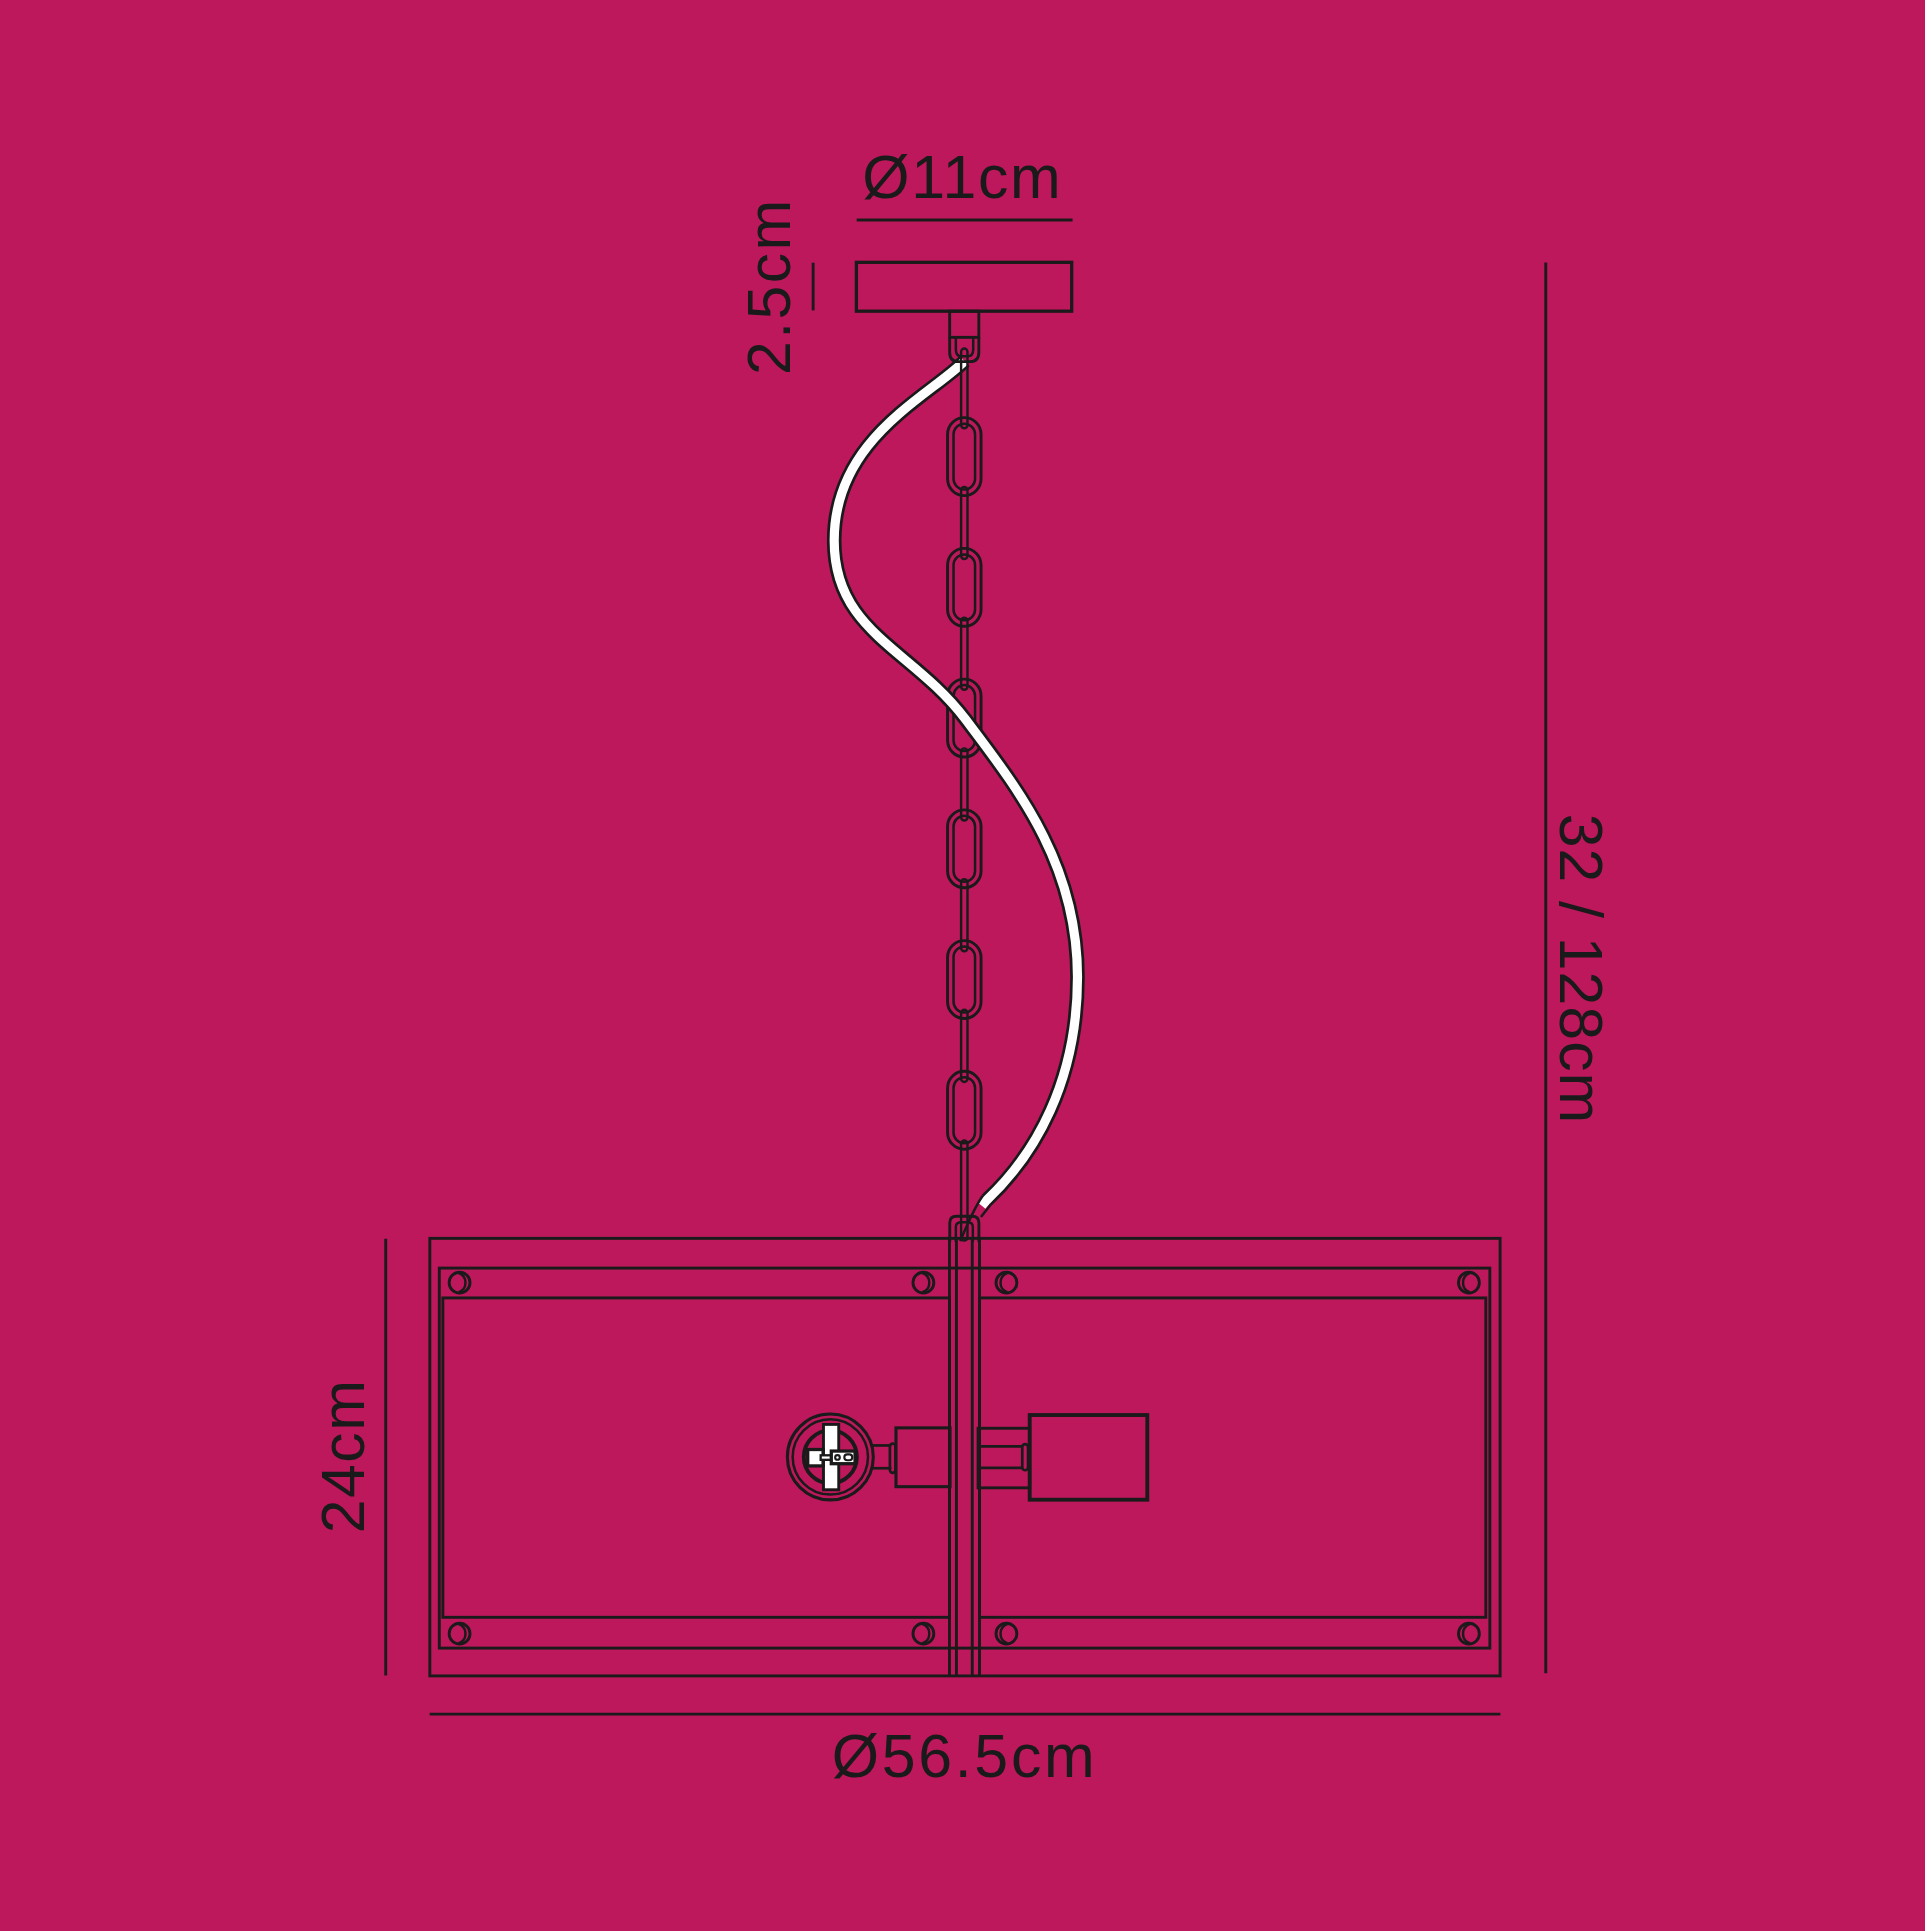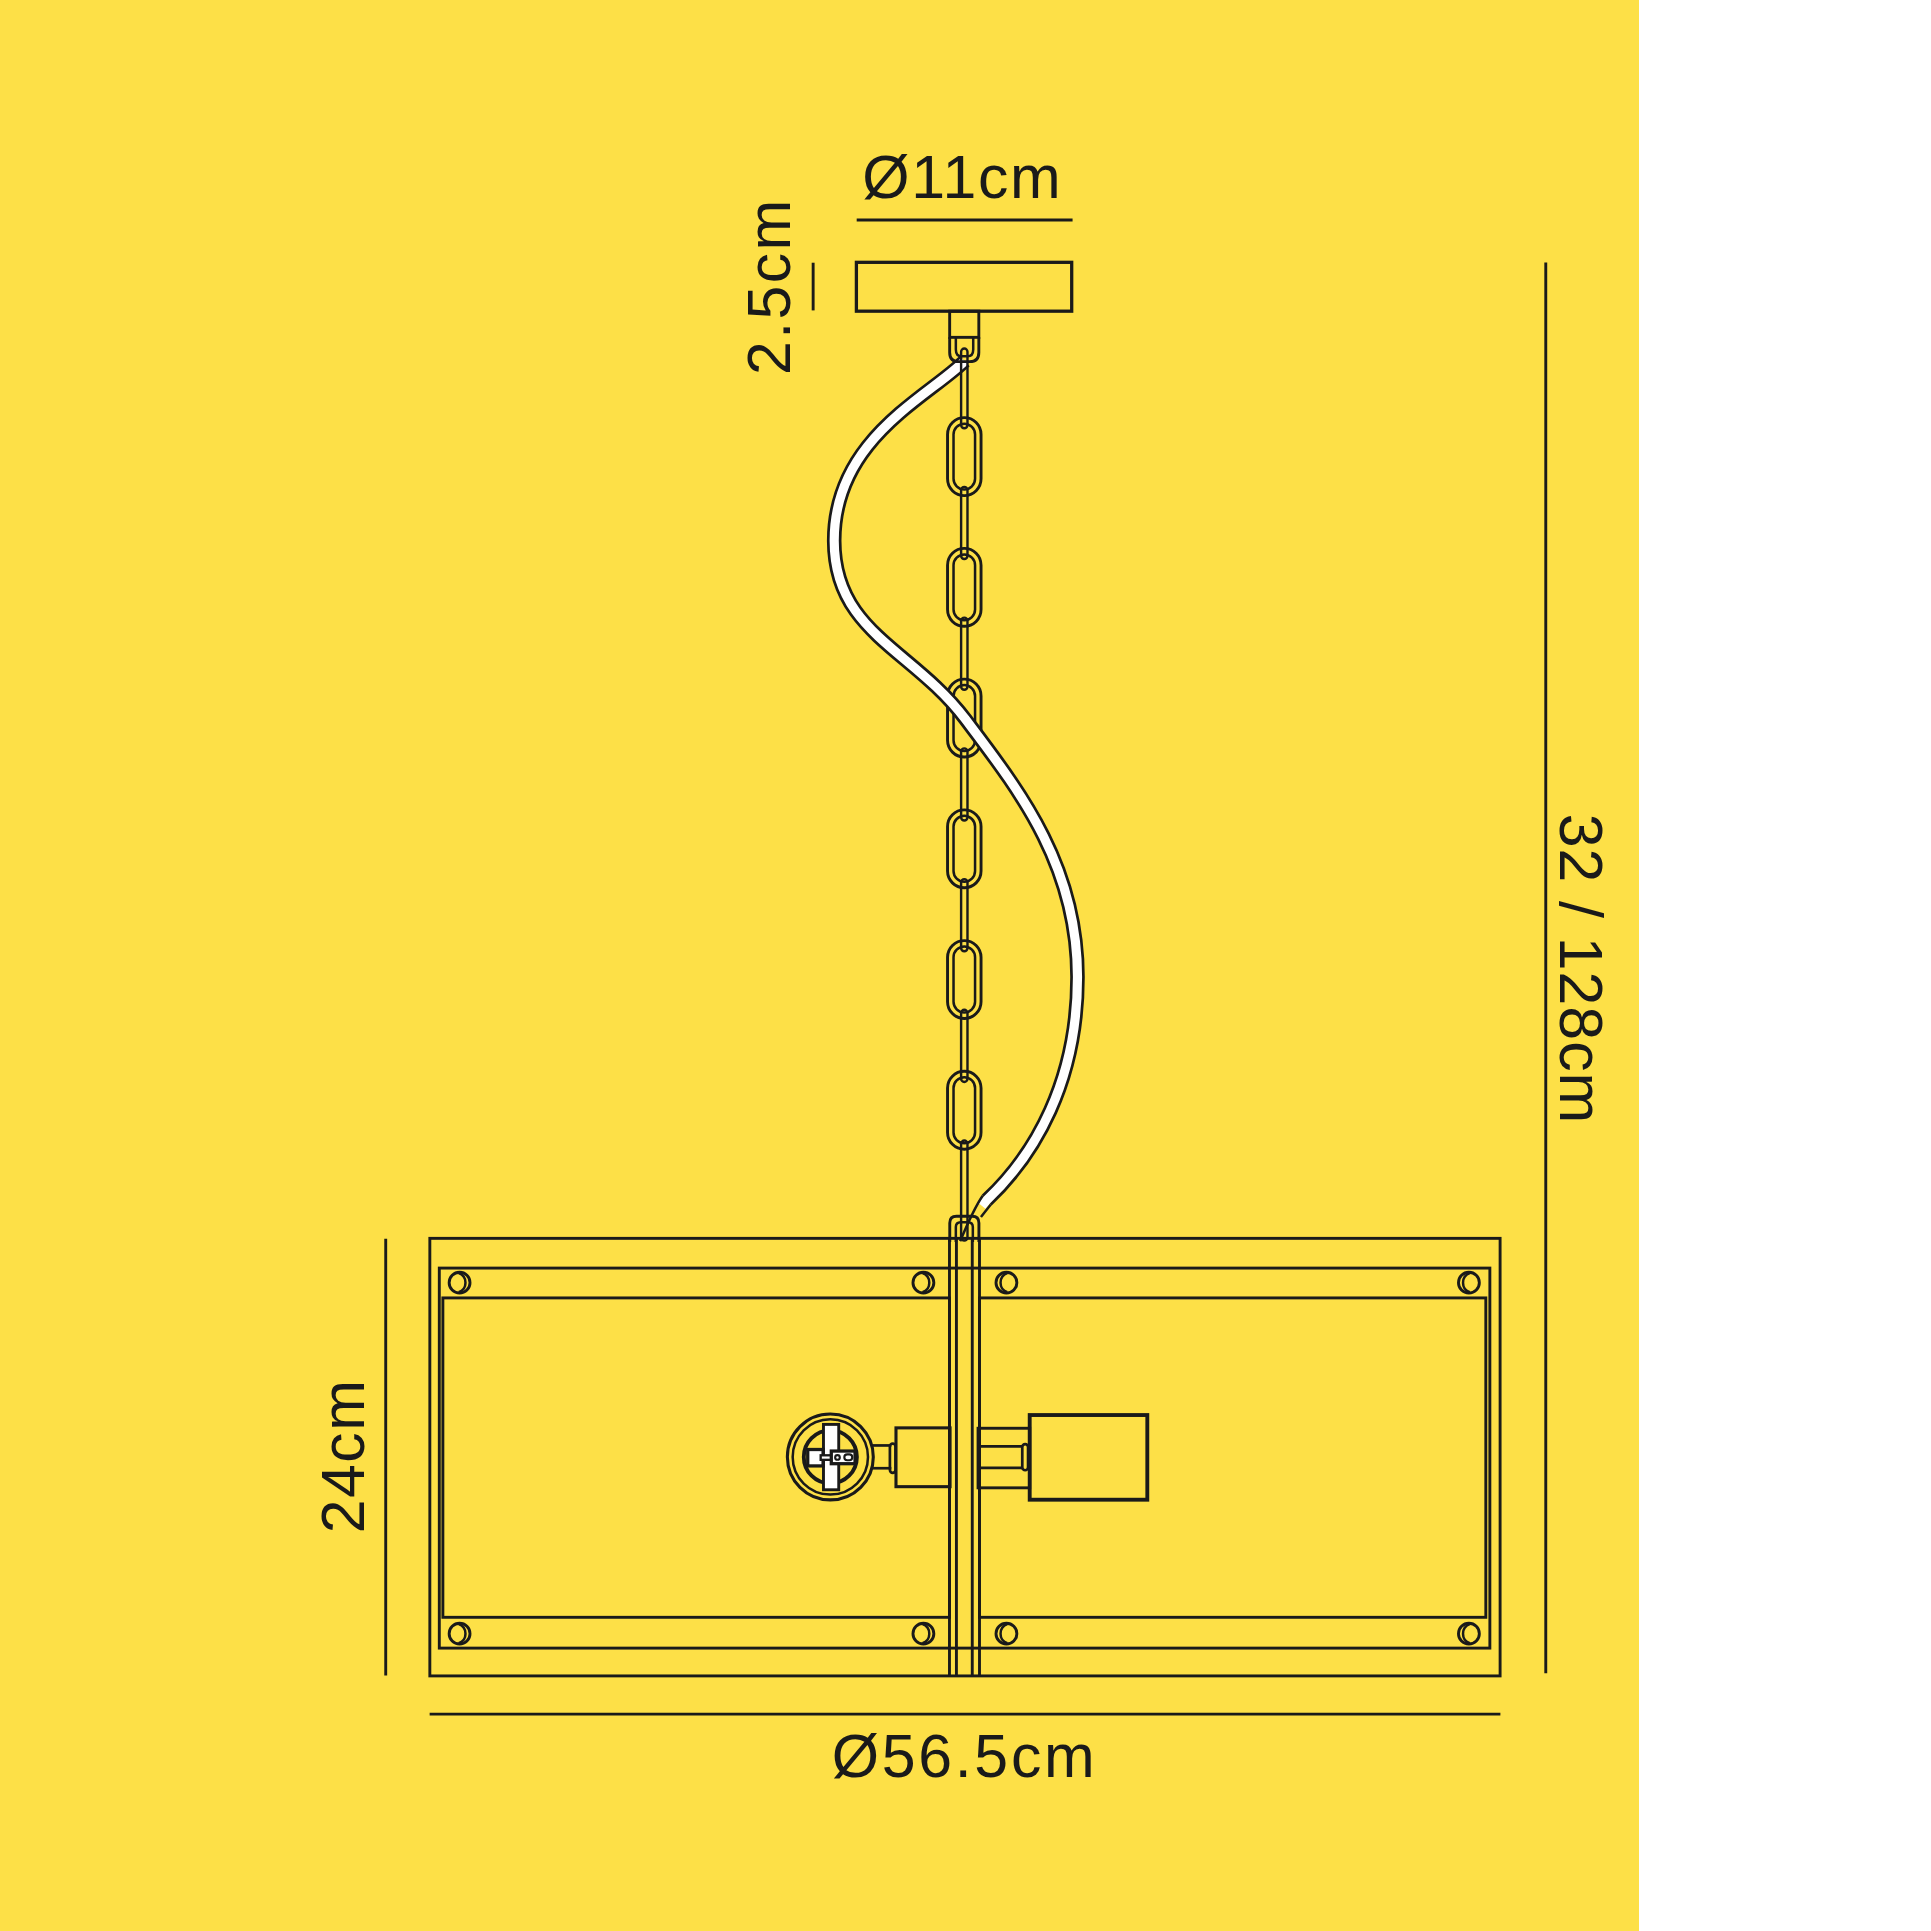--- a/index.html
+++ b/index.html
@@ -1,16 +1,16 @@
 <!DOCTYPE html>
 <html><head>
 <meta charset="utf-8">
 <style>
 html,body{margin:0;padding:0;background:#fff;}
-#page{width:1639px;height:1931px;position:relative;background:#fde047;}
+#page{width:1925px;height:1931px;position:relative;background:#be185d;}
 svg{display:block;}
 text{font-family:"Liberation Sans",sans-serif;fill:#1a1a1a;}
 </style>
 </head>
 <body>
 <div id="page">
 <svg width="1931" height="1931" viewBox="0 0 2000 2000">
 <defs>
 <g id="screwR" fill="none" stroke="#1a1a1a">
 <circle cx="0" cy="0" r="10.8" stroke-width="3"></circle>

